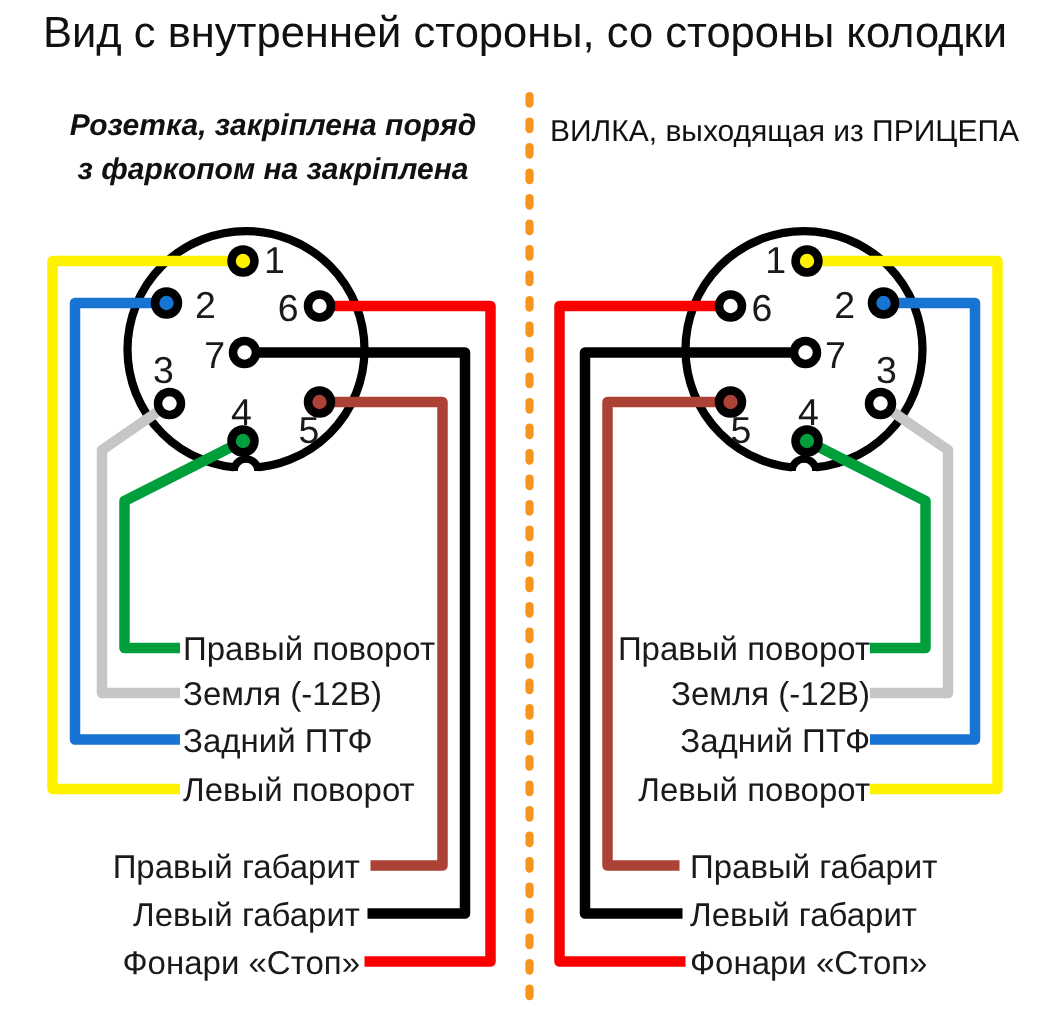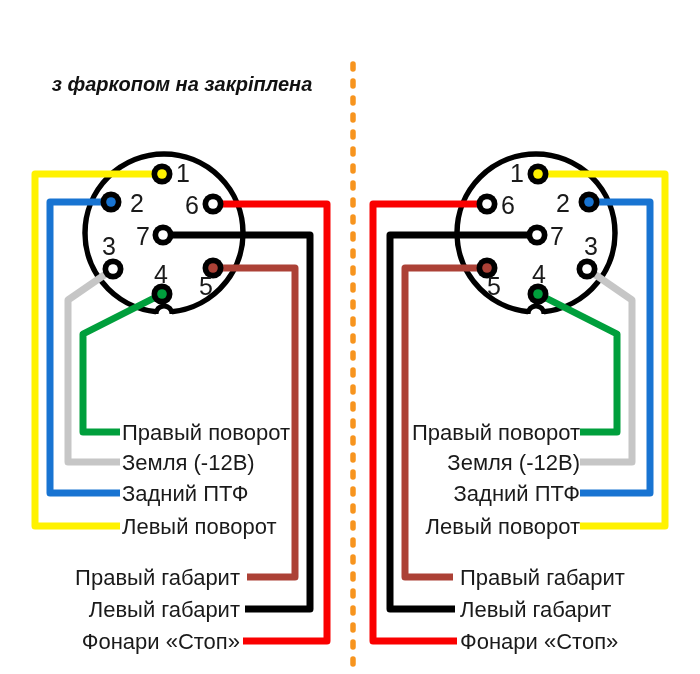--- a/index.html
+++ b/index.html
@@ -21,23 +21,26 @@
   }
   svg{position:absolute;left:0;top:0;}
   svg text{font-family:"Liberation Sans", sans-serif;fill:#1a1a1a;}
   svg text.pin-num{font-size:25px;}
   svg text.wire-label{font-size:22px;}
 </style>
 </head>
 <body>
 
 <div class="canvas">
+  <div class="page-title">Вид с внутренней стороны, со стороны колодки</div>
   <div class="sub-left">
+    <div>Розетка, закріплена поряд</div>
     <div>з фаркопом на закріплена</div>
   </div>
+  <div class="sub-right">ВИЛКА, выходящая из ПРИЦЕПА</div>
   <svg id="diagram-svg" width="700" height="674" viewBox="0 0 700 674">
       <line x1="353" y1="64" x2="353" y2="666" stroke="#F7941E" stroke-width="5.5" stroke-dasharray="5 12" stroke-linecap="round"></line>
       <g>
         <circle cx="164" cy="233" r="79" fill="none" stroke="#000" stroke-width="5.5"></circle>
         <circle cx="164" cy="313" r="8.5" fill="#fff" stroke="none"></circle>
         <path d="M 156 314 A 8 8 0 0 1 172 314" fill="#fff" stroke="#000" stroke-width="5"></path>
       </g>
       <g>
         <polyline points="162,174 35,174 35,526 120,526" fill="none" stroke="#FFF200" stroke-width="7" stroke-linejoin="round" stroke-linecap="butt"></polyline>
         <polyline points="111,202 50,202 50,493 120,493" fill="none" stroke="#1874D2" stroke-width="7" stroke-linejoin="round" stroke-linecap="butt"></polyline>

